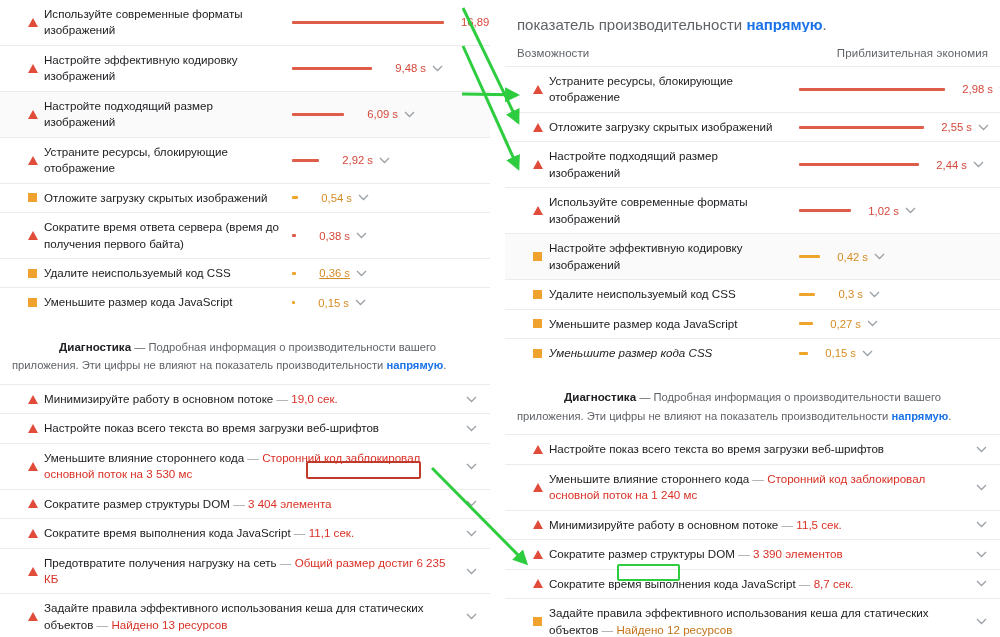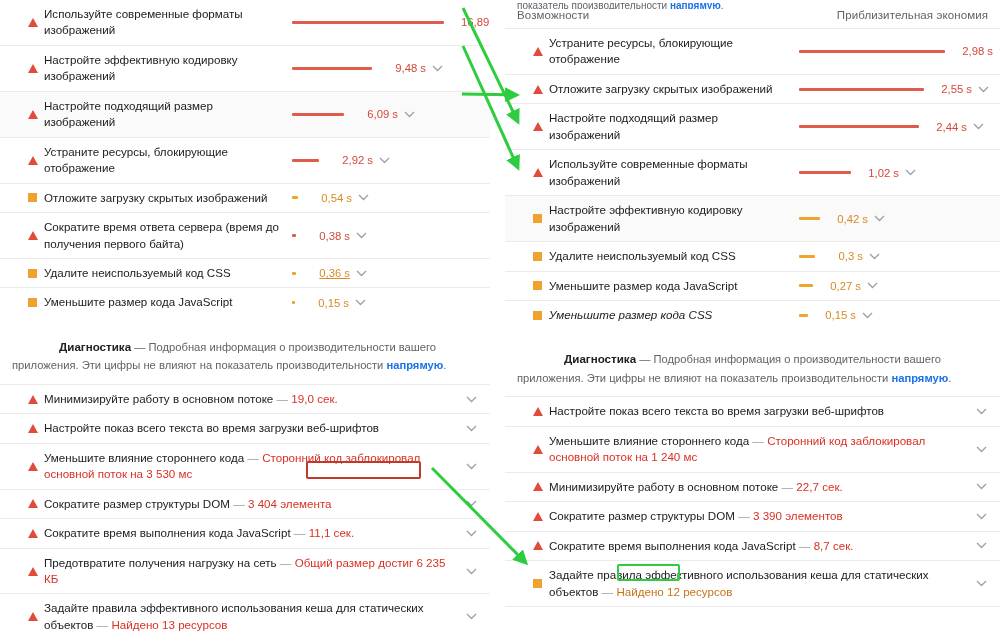--- a/index.html
+++ b/index.html
@@ -14,20 +14,21 @@
   .col { position: absolute; top: 0; height: 637px; overflow: hidden; }
   .col-left  { left: 0px;   width: 490px; }
   .col-right { left: 505px; width: 495px; }
   .col-divider { position:absolute; left:496px; top:0; width:1px; height:637px; background:#ffffff; }
 
   
   .tbl-head {
     display:flex; align-items:flex-end; justify-content:space-between;
     font-size: 11.5px; color:#5f6368; letter-spacing:.1px;
     padding: 0 12px 7px 12px;
+    margin-top: 15px;
   }
 
   
   .row {
     position: relative;
     display: flex; align-items: center;
     border-top: 1px solid #ebebeb;
     padding: 6px 12px 6px 28px;
     min-height: 27px;
   }
@@ -71,22 +72,22 @@
 
   
   .diag-intro {
     font-size: 11.2px; color:#5f6368; line-height:1.65;
     padding: 0 12px; margin-top: 20px; margin-bottom: 9px;
   }
   .diag-intro b { color:#202124; font-size:11.6px;margin-left:47px; }
   .diag-intro .lnk { color:#1a73e8; font-weight:bold; }
 
   .cut-line {
-    font-size: 10px; color:#5f6368; line-height:1.2;
-    padding: 0 12px; height: 9px; overflow:hidden;
+    font-size: 15px; color:#5f6368; line-height:1.2;
+    padding: 16px 12px; height: 9px; overflow:hidden;
   }
   .cut-line .lnk { color:#1a73e8; font-weight:bold; }
 
   
   .overlay { position:absolute; left:0; top:0; width:1000px; height:637px; pointer-events:none; }
   .hl-box { position:absolute; border:2px solid; border-radius:2px; }
 </style>
 </head>
 <body>
 
@@ -467,21 +468,21 @@
           <div class="chev">
             <svg width="11" height="7" viewBox="0 0 11 7">
               <path d="M1 1l4.5 4.5L10 1" stroke="#9aa0a6" stroke-width="1.3" fill="none"></path>
             </svg>
           </div>
         </div>
         <div class="row">
           <div class="marker">
             <div class="tri"></div>
           </div>
-          <div class="title"><span style="font-weight: normal;">Минимизируйте работу в основном потоке</span><span class="sep">  —  </span><span class="metric-red">22,7 сек.</span></div>
+          <div class="title"><span style="font-weight: normal;">Минимизируйте работу в основном потоке</span><span class="sep">  —  </span><span class="metric-red">11,5 сек.</span></div>
           <div class="chev">
             <svg width="11" height="7" viewBox="0 0 11 7">
               <path d="M1 1l4.5 4.5L10 1" stroke="#9aa0a6" stroke-width="1.3" fill="none"></path>
             </svg>
           </div>
         </div>
         <div class="row">
           <div class="marker">
             <div class="tri"></div>
           </div>

